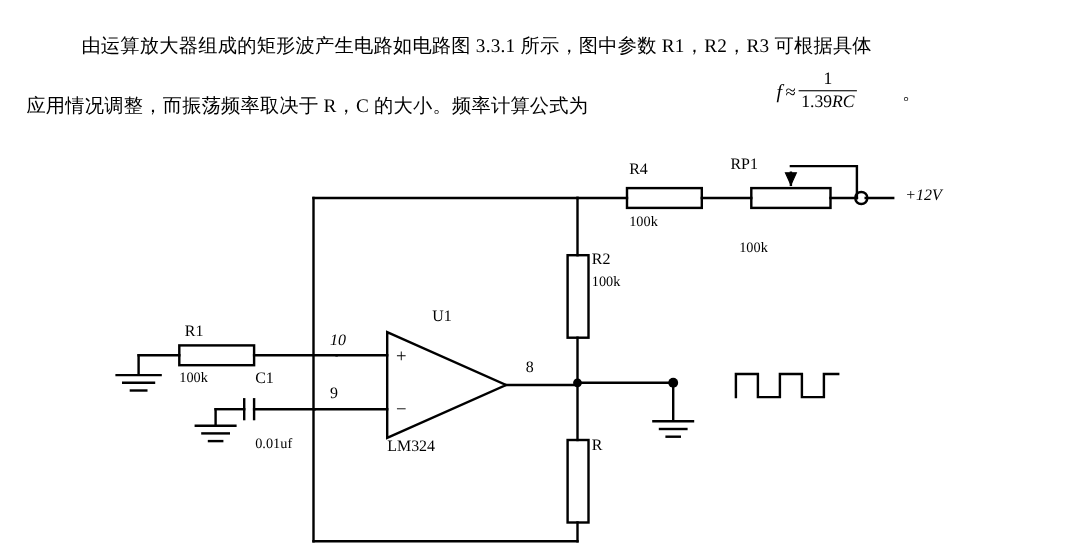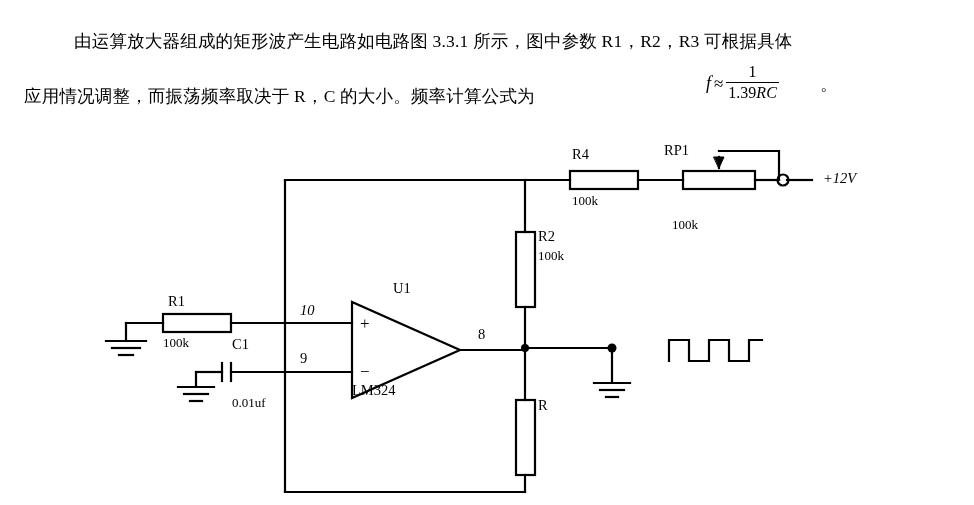--- a/index.html
+++ b/index.html
@@ -178,21 +178,21 @@
   </svg>
 
   
   <div class="lbl" style="left:168px; top:183px;">R1</div>
   <div class="lbl small" style="left:163px; top:225px;">100k</div>
 
   <div class="lbl" style="left:232px; top:226px;font-family:Liberation Serif, serif;">C1</div>
   <div class="lbl small" style="left:232px; top:285px;">0.01uf</div>
 
   <div class="lbl" style="left:393px; top:170px;">U1</div>
-  <div class="lbl" style="left:352px; top:272px;">LM324</div>
+  <div class="lbl" style="left:352px; top:288px;">LM324</div>
 
   <div class="lbl" style="left:300px; top:192px;font-style:italic;">10</div>
   <div class="lbl" style="left:300px; top:240px;">9</div>
   <div class="lbl" style="left:478px; top:216px;">8</div>
 
   <div class="lbl" style="left:538px; top:118px;text-align:right;">R2</div>
   <div class="lbl small" style="left:538px; top:138px;">100k</div>
 
   <div class="lbl" style="left:538px; top:287px;">R</div>
 

